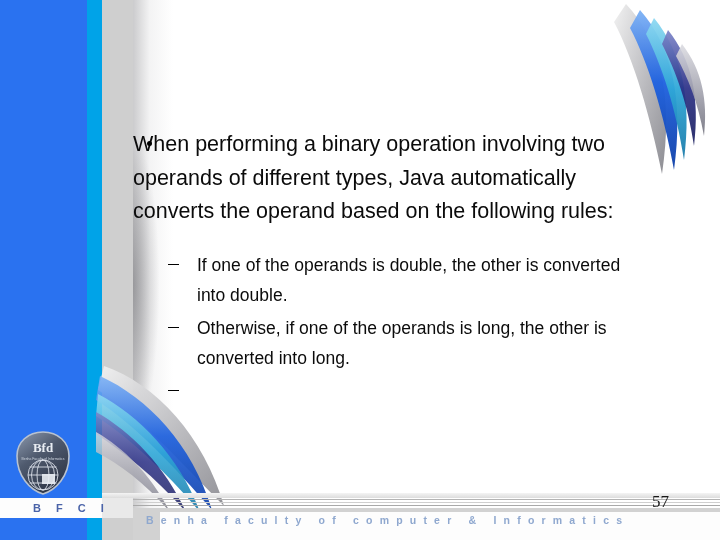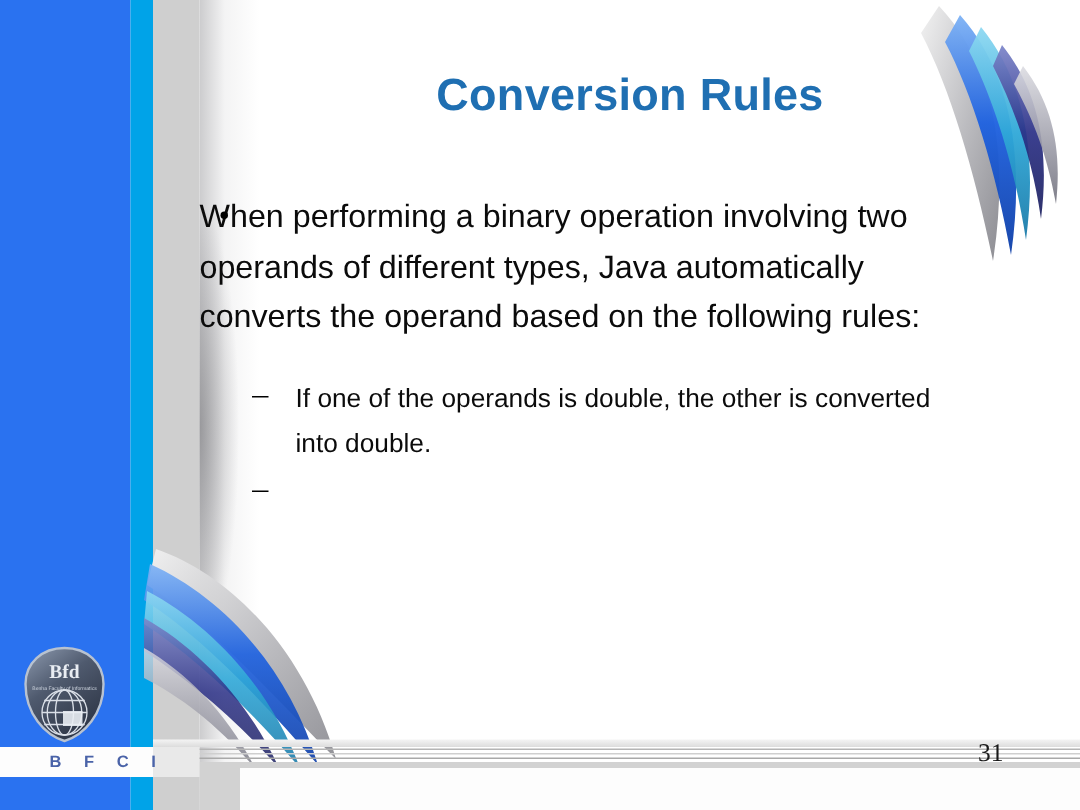--- a/index.html
+++ b/index.html
@@ -259,49 +259,53 @@
   </svg>
 
   <svg class="swoosh-bl" viewBox="0 0 150 160">
     <path d="M8 6 C 60 24, 108 76, 128 146 C 86 104, 44 56, 2 30 Z" fill="url(#gGray)" opacity="0.95"></path>
     <path d="M4 16 C 52 38, 96 84, 116 150 C 78 106, 38 64, 0 40 Z" fill="url(#gBlue)" opacity="0.92"></path>
     <path d="M2 34 C 44 56, 84 98, 104 152 C 70 112, 34 78, 0 56 Z" fill="url(#gCyan)" opacity="0.9"></path>
     <path d="M0 52 C 36 72, 70 108, 90 152 C 60 118, 28 92, 0 74 Z" fill="url(#gNavy)" opacity="0.85"></path>
     <path d="M0 72 C 28 88, 56 116, 74 152 C 50 124, 24 104, 0 92 Z" fill="url(#gSteel)" opacity="0.8"></path>
   </svg>
 
-  <div class="title">Conversion Rules</div>
 
   <div class="body-area">
     <ul class="level1">
       <li>
         <span class="b1dot"></span>
         <span>When performing a binary operation involving two operands of different types, Java automatically converts the operand based on the following rules:</span>
         <div class="sub-wrap">
           <ul class="level2">
             <li>
               <span class="b2dash"></span>
               <span>If one of the operands is double, the other is converted into double.</span>
             </li>
             <li>
               <span class="b2dash"></span>
+              <span>Otherwise, if one of the operands is long, the other is converted into long.</span>
+            </li>
+            <li>
+              <span class="b2dash"></span>
             </li>
           </ul>
         </div>
       </li>
     </ul>
   </div>
 
   <div class="footer-band"></div>
   <div class="footer-band-white"></div>
   <div class="rule-thick"></div>
   <div class="rule-line rule1"></div>
   <div class="rule-line rule2"></div>
   <div class="rule-line rule3"></div>
-  <div class="page-number">31</div>
+  <div class="footer-text">Benha faculty of computer &amp; Informatics</div>
+  <div class="page-number">57</div>
 
   <svg class="logo-shield" viewBox="0 0 58 66">
     <defs>
       <linearGradient id="gShield" x1="0" y1="0" x2="0.6" y2="1">
         <stop offset="0%" stop-color="#8e9bb0"></stop>
         <stop offset="45%" stop-color="#4f5a6e"></stop>
         <stop offset="100%" stop-color="#2e3646"></stop>
       </linearGradient>
       <radialGradient id="gGlobe" cx="40%" cy="35%" r="70%">
         <stop offset="0%" stop-color="#d8dde6"></stop>

